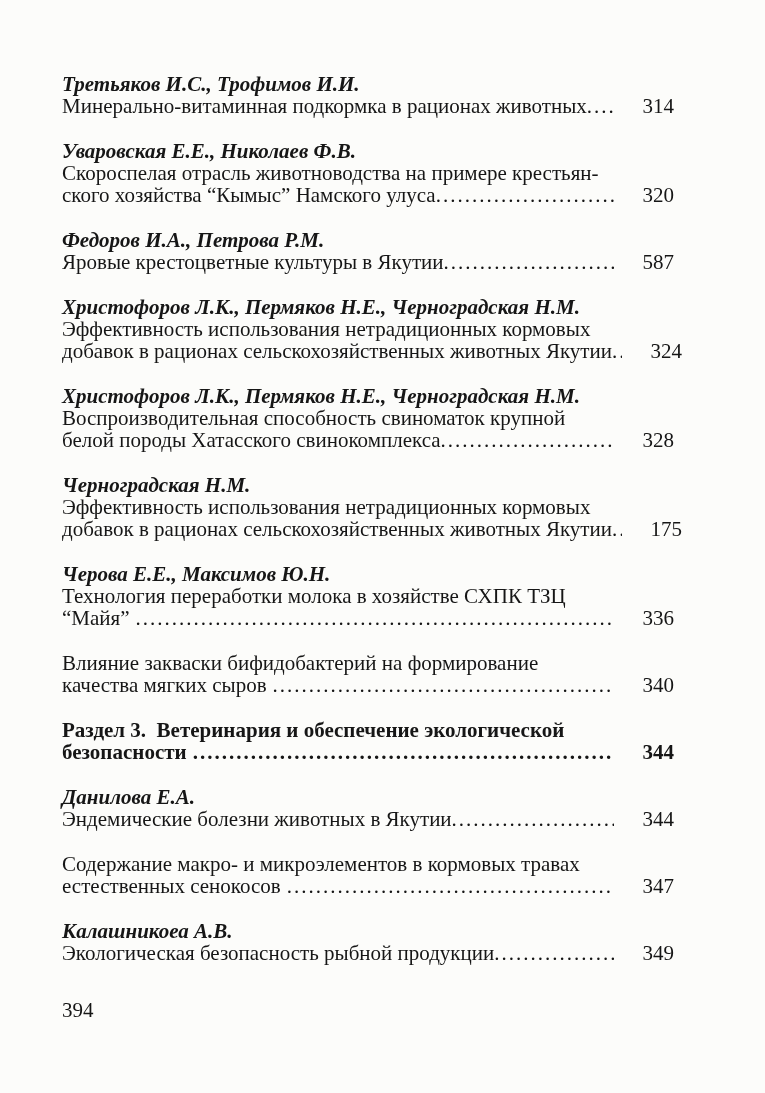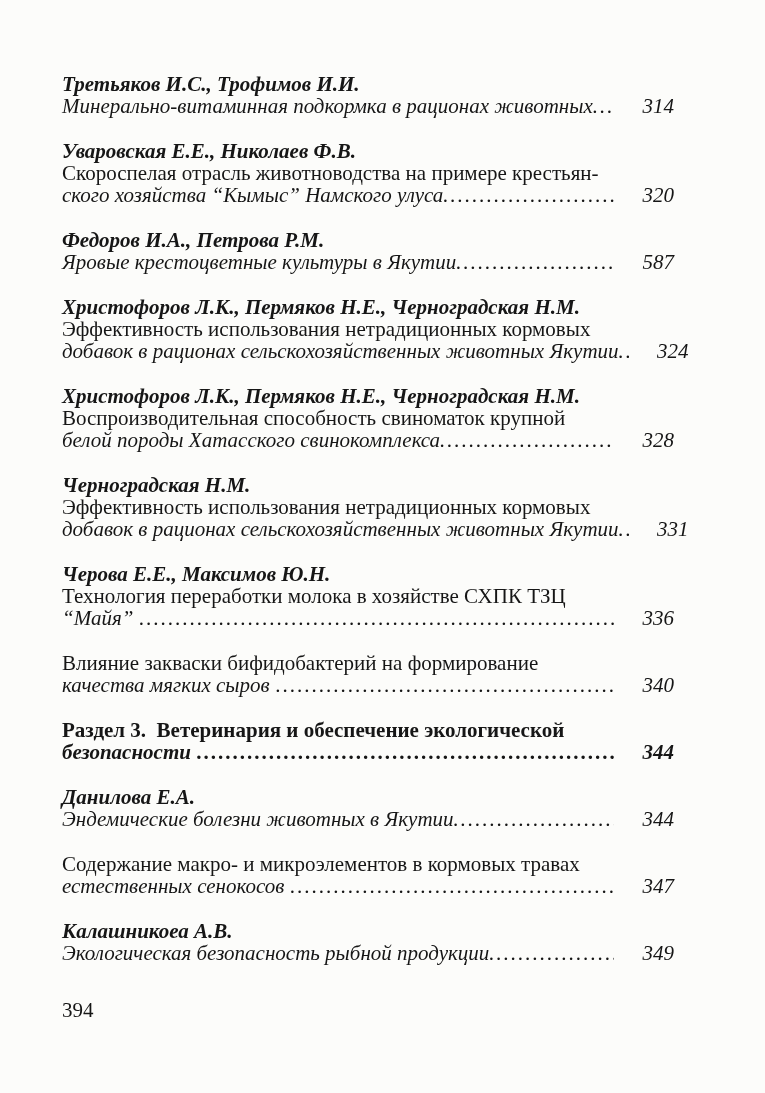--- a/index.html
+++ b/index.html
@@ -26,21 +26,20 @@
   .entry.first { margin-top: 0; }
   .authors {
     font-weight: bold;
     font-style: italic;
   }
   .bold { font-weight: bold; }
   .title-line { white-space: nowrap; }
   .leader-row {
     display: flex;
     align-items: center;
-    font-style: italic;
   }
   .line-text {
     flex: 0 0 auto;
     white-space: nowrap;
   }
   .dots {
     flex: 1 1 auto;
     overflow: hidden;
     white-space: nowrap;
     min-width: 10px;
@@ -113,21 +112,21 @@
       <span class="page-num">328</span>
     </div>
   </div>
 
   <div class="entry">
     <div class="authors">Черноградская Н.М.</div>
     <div class="title-line">Эффективность использования нетрадиционных кормовых</div>
     <div class="leader-row">
       <span class="line-text">добавок в рационах сельскохозяйственных животных Якутии</span>
       <span class="dots"></span>
-      <span class="page-num">331</span>
+      <span class="page-num">175</span>
     </div>
   </div>
 
   <div class="entry">
     <div class="authors">Черова Е.Е., Максимов Ю.Н.</div>
     <div class="title-line">Технология переработки молока в хозяйстве СХПК ТЗЦ</div>
     <div class="leader-row">
       <span class="line-text">“Майя”</span>
       <span class="dots sp"></span>
       <span class="page-num">336</span>

